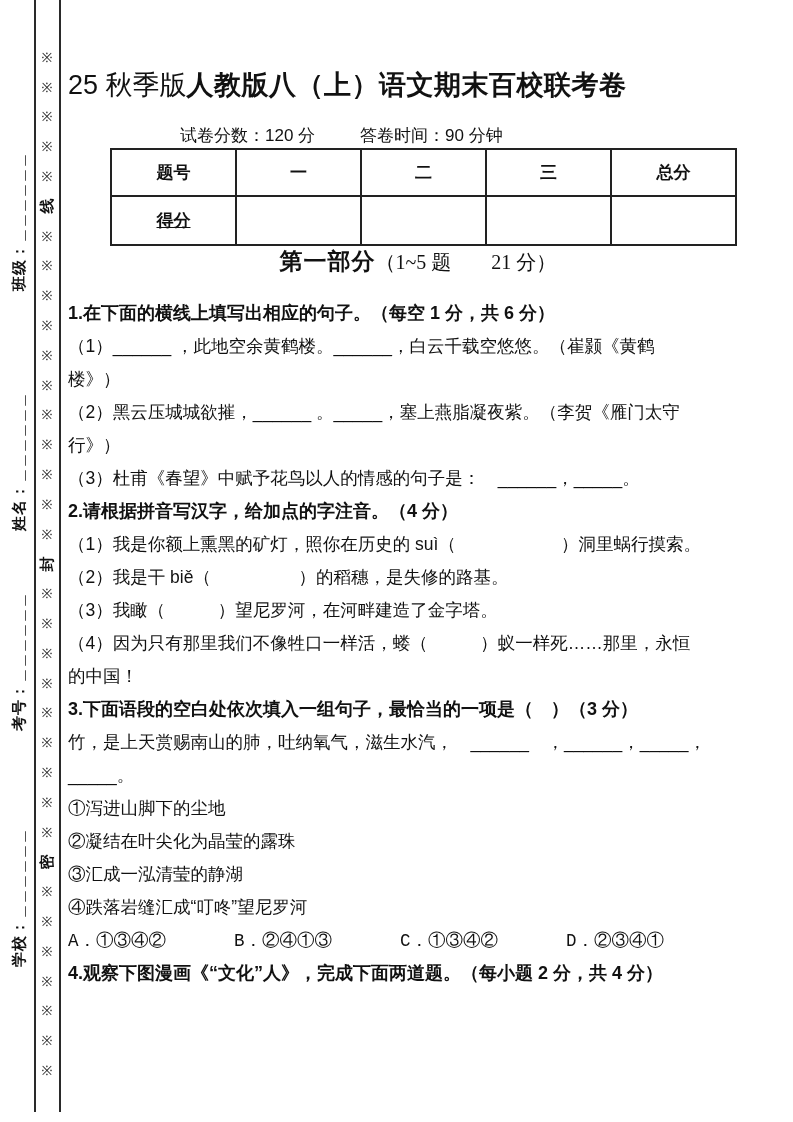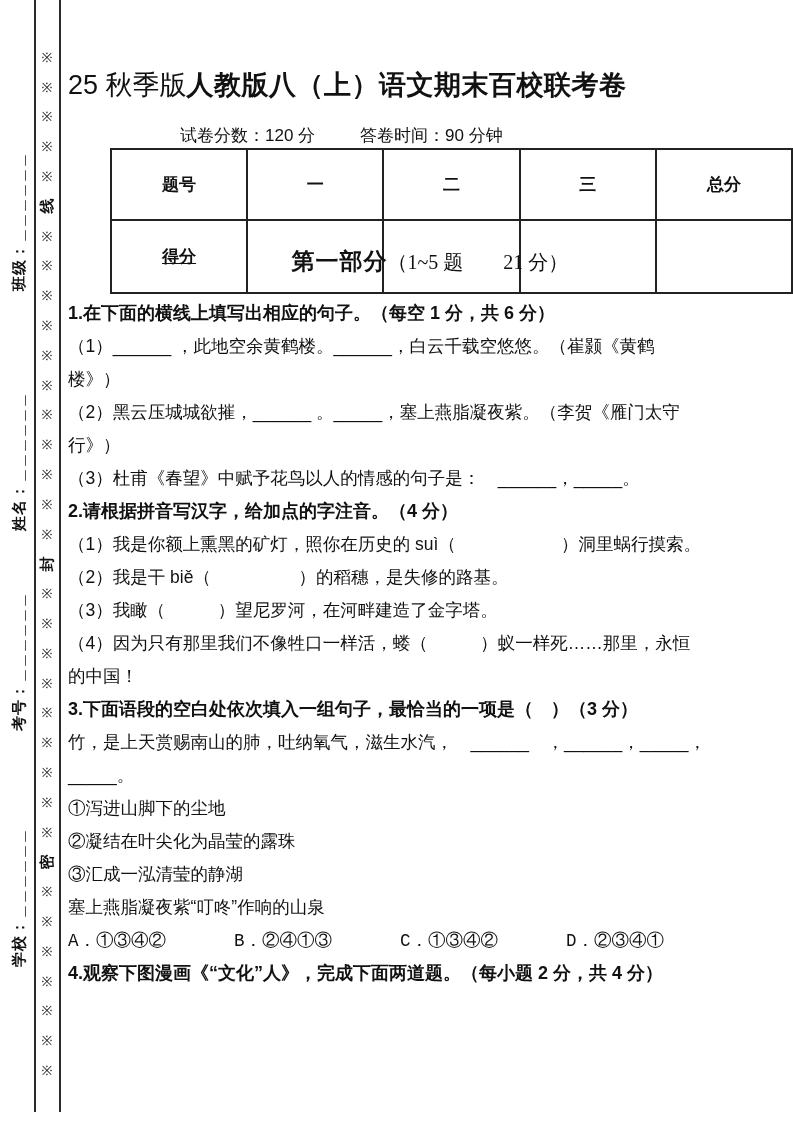--- a/index.html
+++ b/index.html
@@ -25,25 +25,25 @@
   .title{position:absolute;left:68px;top:68px;width:690px;font-size:27px;line-height:34px;
          white-space:nowrap;}
   .title .prefix{font-weight:400;margin-top:36px;}
   .title .main{font-weight:800;letter-spacing:0.5px;}
   .meta-row{position:absolute;left:68px;top:124px;width:690px;display:flex;
             padding-left:112px;gap:45px;font-size:17px;box-sizing:border-box;white-space:pre;}
 
   
   .score-table{position:absolute;left:110px;top:148px;border-collapse:collapse;}
   .score-table td{border:2px solid #222;width:115px;height:37px;text-align:center;
-                  vertical-align:middle;font-size:17px;font-weight:700;padding:16px;}
+                  vertical-align:middle;font-size:17px;font-weight:700;padding:4px;}
   .score-table tr.score-row td{height:39px;text-decoration:underline;}
 
   
-  .section-heading{position:absolute;left:80px;top:228px;width:682px;text-align:center;
+  .section-heading{position:absolute;left:68px;top:228px;width:682px;text-align:center;
                    white-space:pre;}
   .section-heading .sec-title{font-family:"Liberation Serif",serif;font-weight:900;
                    font-size:23px;letter-spacing:1px;}
   .section-heading .sec-range{font-family:"Liberation Serif",serif;font-weight:400;
                    font-size:20px;}
 
   
   .lines{position:absolute;left:68px;top:260px;width:694px;font-size:17.5px;margin-top:36px;}
   .line{height:33px;display:flex;align-items:center;white-space:pre;}
   .line.bold{font-weight:700;font-size:18px;}
@@ -143,18 +143,18 @@
       <div class="line">（2）我是干 biě（　　　　　）的稻穗，是失修的路基。</div>
       <div class="line">（3）我瞰（　　　）望尼罗河，在河畔建造了金字塔。</div>
       <div class="line">（4）因为只有那里我们不像牲口一样活，蝼（　　　）蚁一样死……那里，永恒</div>
       <div class="line">的中国！</div>
       <div class="line bold">3.下面语段的空白处依次填入一组句子，最恰当的一项是（　）（3 分）</div>
       <div class="line">竹，是上天赏赐南山的肺，吐纳氧气，滋生水汽，　______　，______，_____，</div>
       <div class="line">_____。</div>
       <div class="line">①泻进山脚下的尘地</div>
       <div class="line">②凝结在叶尖化为晶莹的露珠</div>
       <div class="line">③汇成一泓清莹的静湖</div>
-      <div class="line">塞上燕脂凝夜紫“叮咚”作响的山泉</div>
+      <div class="line">④跌落岩缝汇成“叮咚”望尼罗河</div>
       <div class="line options"><span>A．①③④②</span><span>B．②④①③</span><span>C．①③④②</span><span>D．②③④①</span></div>
       <div class="line bold">4.观察下图漫画《“文化”人》，完成下面两道题。（每小题 2 分，共 4 分）</div>
     </div>
 
 </div>
 
 </body></html>

